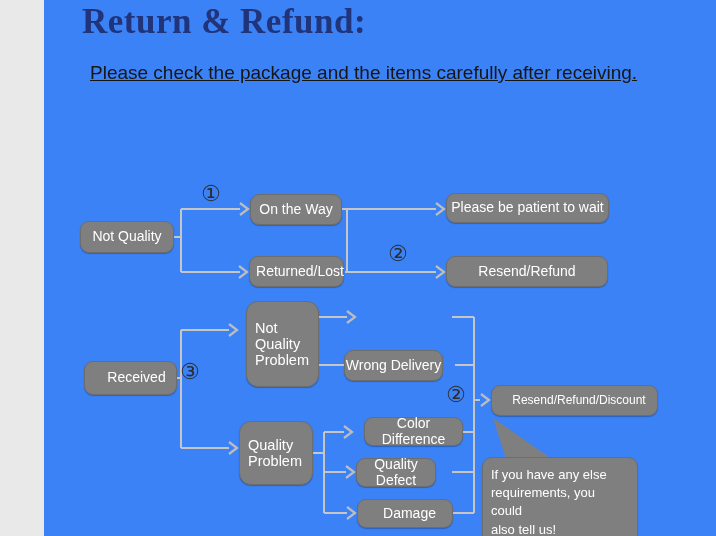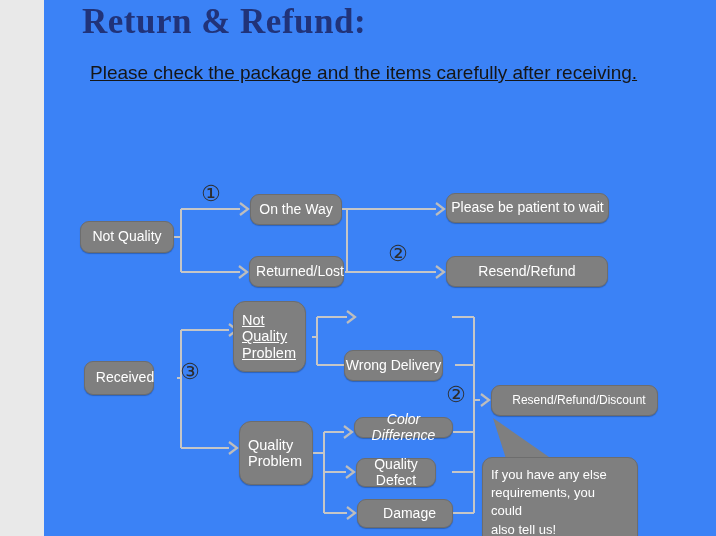--- a/index.html
+++ b/index.html
@@ -92,33 +92,33 @@
   <div class="node left" style="left:205px;top:256px;width:95px;height:31px;padding-left:7px;">
     <span>Returned/Lost</span>
   </div>
   <div class="node" style="left:402px;top:193px;width:163px;height:30px;">
     <span>Please be patient to wait</span>
   </div>
   <div class="node left" style="left:402px;top:256px;width:162px;height:31px;">
     <span>Resend/Refund</span>
   </div>
 
-  <div class="node left" style="left:40px;top:361px;width:70px;height:34px;padding-left:12px;">
+  <div class="node left" style="left:40px;top:361px;width:93px;height:34px;padding-left:12px;">
     <span>Received</span>
   </div>
-  <div class="node big" style="left:189px;top:301px;width:73px;height:71px;text-decoration:underline;">
+  <div class="node big" style="left:202px;top:301px;width:73px;height:86px;">
     <span>Not Quality Problem</span>
   </div>
   <div class="node" style="left:300px;top:350px;width:99px;height:31px;">
     <span>Wrong Delivery</span>
   </div>
   <div class="node big" style="left:195px;top:421px;width:74px;height:64px;">
     <span>Quality Problem</span>
   </div>
-  <div class="node" style="left:310px;top:417px;width:99px;height:21px;font-style:italic;">
+  <div class="node" style="left:320px;top:417px;width:99px;height:29px;">
     <span>Color Difference</span>
   </div>
   <div class="node" style="left:312px;top:458px;width:80px;height:29px;">
     <span>Quality Defect</span>
   </div>
   <div class="node left" style="left:313px;top:499px;width:96px;height:29px;padding-left:9px;">
     <span>Damage</span>
   </div>
   <div class="node left tight" style="left:447px;top:385px;width:167px;height:31px;padding-left:9px;">
     <span>Resend/Refund/Discount</span>

